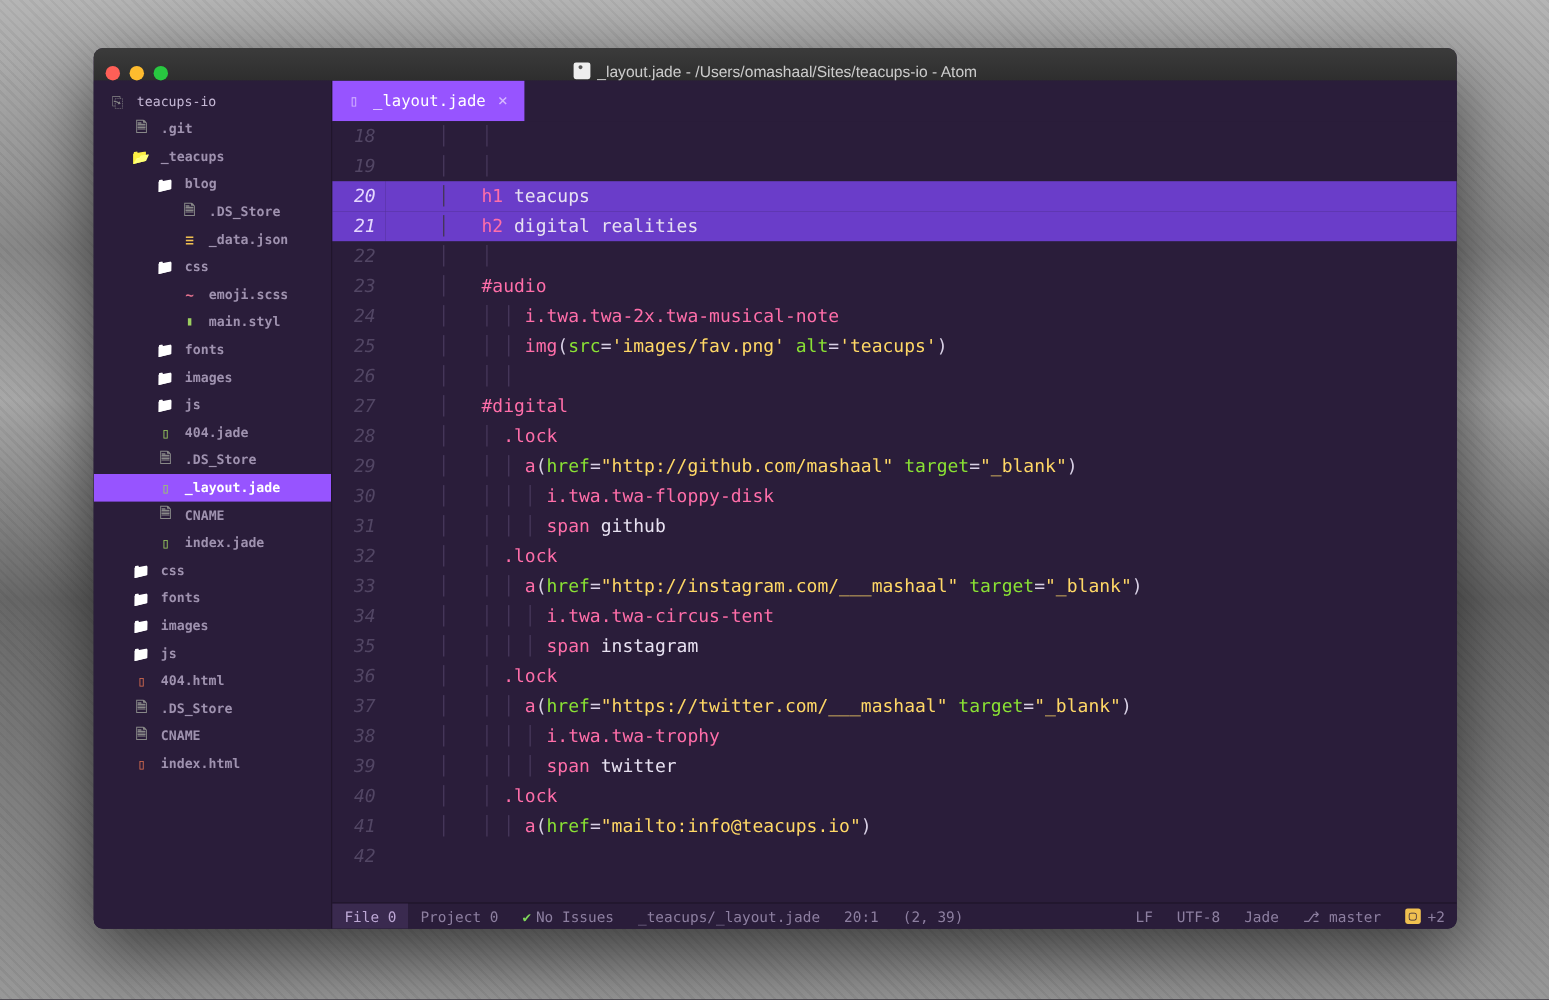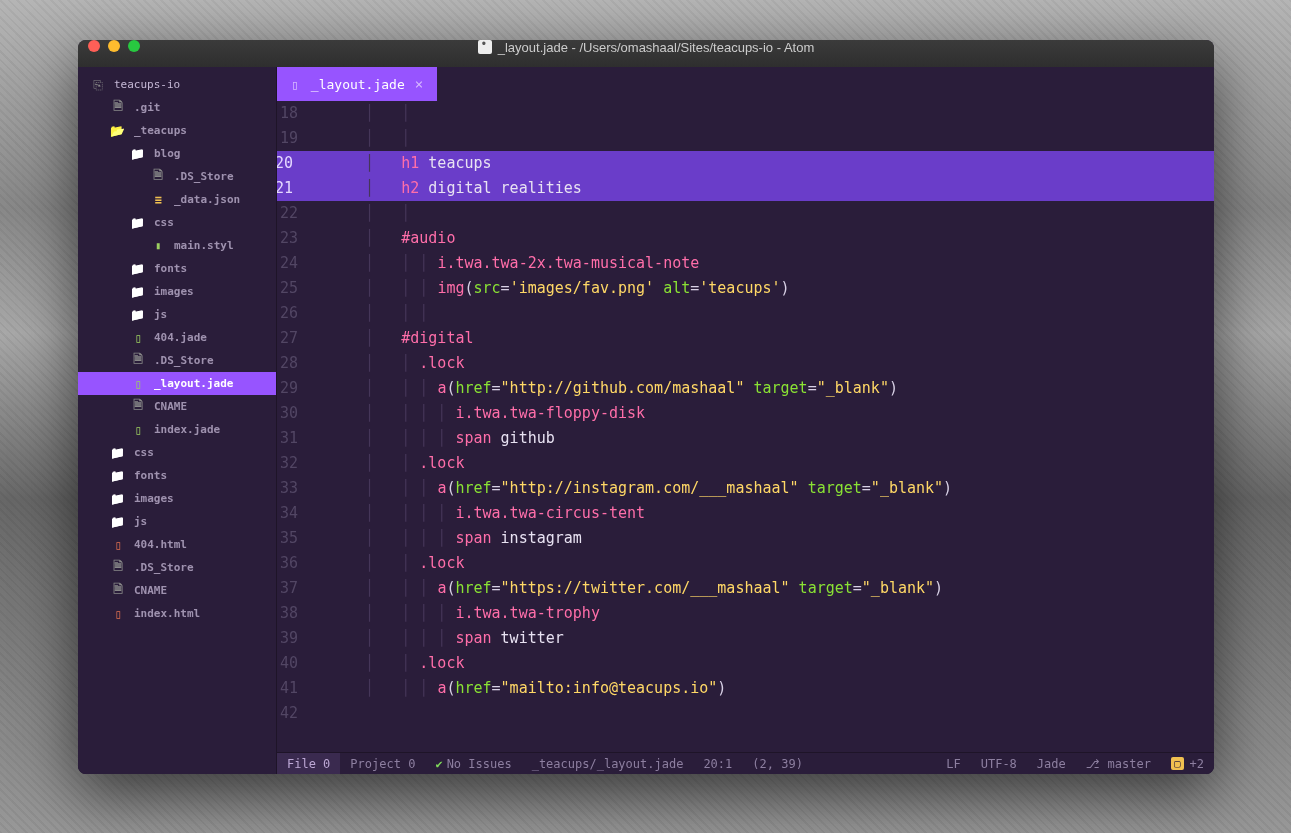--- a/index.html
+++ b/index.html
@@ -34,21 +34,21 @@
   border-radius: 8px;
   box-shadow: 0 20px 60px rgba(0,0,0,0.6);
   overflow: hidden;
   display: flex;
   flex-direction: column;
 }
 .titlebar {
   height: 27px;
   background: linear-gradient(#3b3b3b, #2e2e2e);
   display: flex;
-  align-items: flex-start;
+  align-items: flex-end;
   padding: 0 10px;
   position: relative;
 }
 .traffic {
   display: flex;
   gap: 8px;
   z-index: 2;
 }
 .dot { width: 12px; height: 12px; border-radius: 50%; }
 .dot.red { background: #ff5f57; }
@@ -151,25 +151,26 @@
 .editor {
   flex: 1;
   display: flex;
   background: #2a1d3a;
   overflow: hidden;
   font-size: 15px;
   line-height: 25px;
 }
 .gutter {
   width: 44px;
-  text-align: left;
+  text-align: right;
   color: #524664;
   padding-right: 8px;
   user-select: none;
   border-left: 3px solid #2a1d3a;
+  font-style: italic;
 }
 .gutter .gline { height: 25px; }
 .gutter .hl { background: #6a3dc9; color: #e5d8ff; margin-left: -8px; padding-right: 8px; margin-right: -8px; border-left: 3px solid #fca5a5; }
 .code {
   flex: 1;
   color: #d8d0e5;
   position: relative;
 }
 .cline { height: 25px; white-space: pre; padding-left: 8px; }
 .cline.hl { background: #6a3dc9; }
@@ -253,20 +254,24 @@
             <span class="sbicon file-icon"></span>
             <span>.DS_Store</span>
           </div>
           <div class="sbrow pad-4">
             <span class="sbicon db-icon"></span>
             <span>_data.json</span>
           </div>
           <div class="sbrow pad-3">
             <span class="sbicon folder-icon"></span>
             <span>css</span>
+          </div>
+          <div class="sbrow pad-4">
+            <span class="sbicon scss-icon"></span>
+            <span>emoji.scss</span>
           </div>
           <div class="sbrow pad-4">
             <span class="sbicon styl-icon"></span>
             <span>main.styl</span>
           </div>
           <div class="sbrow pad-3">
             <span class="sbicon folder-icon"></span>
             <span>fonts</span>
           </div>
           <div class="sbrow pad-3">

